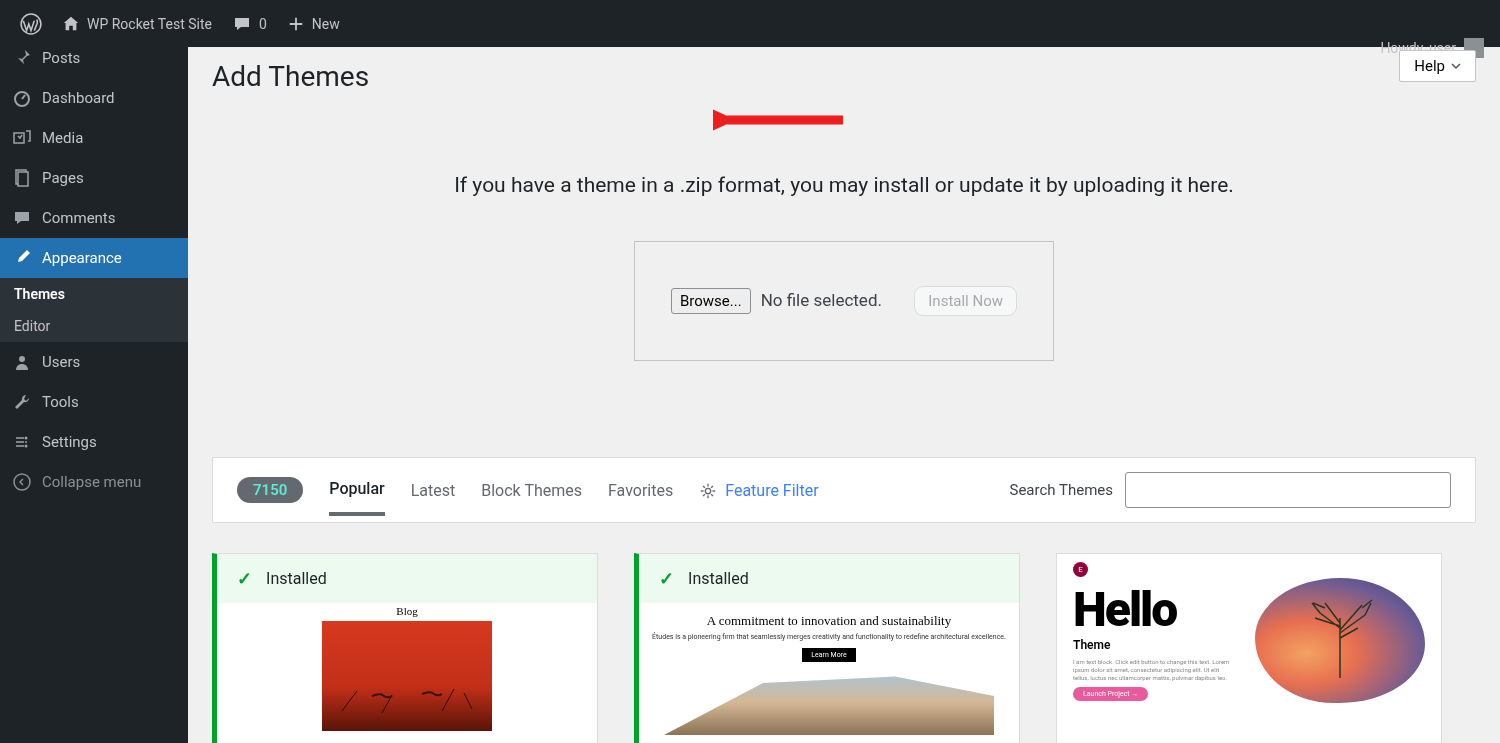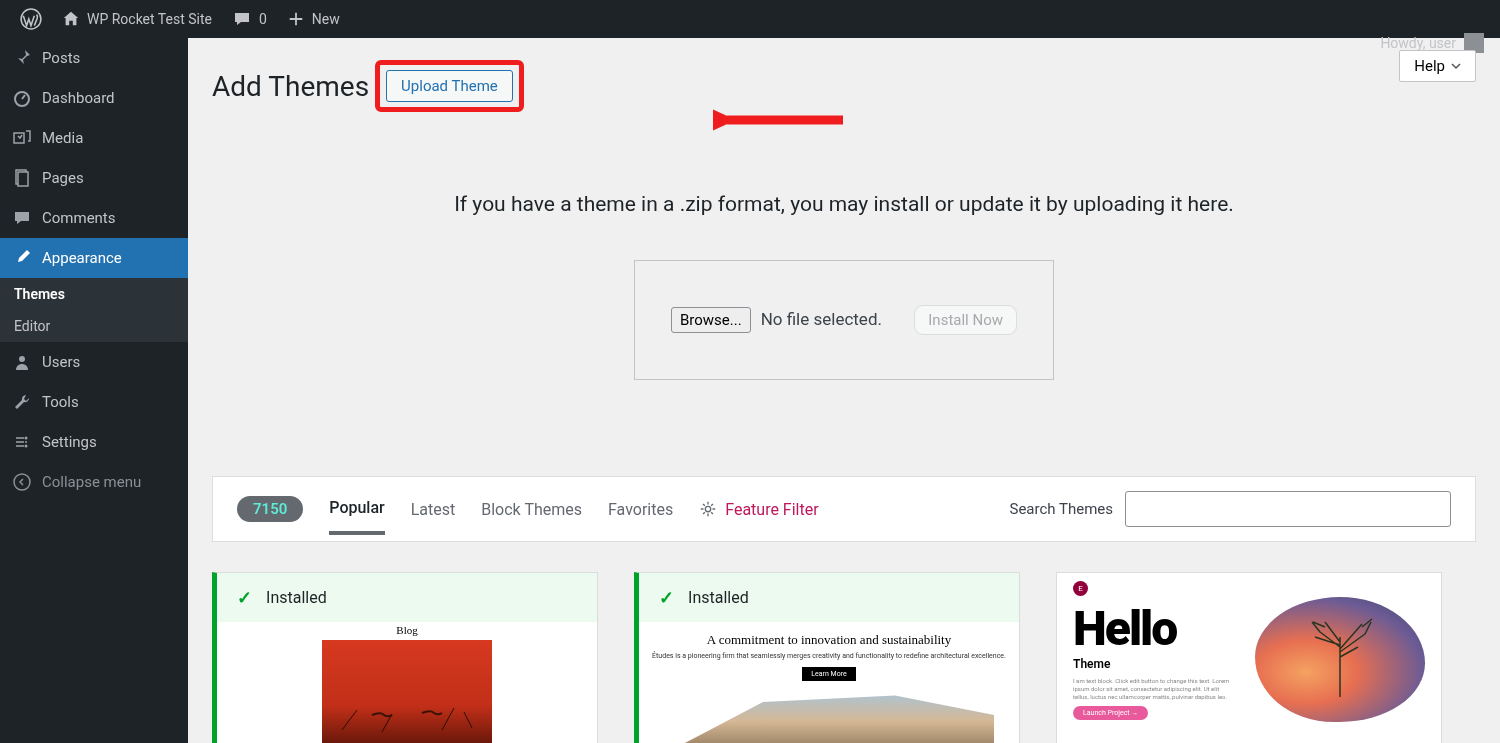--- a/index.html
+++ b/index.html
@@ -1,19 +1,19 @@
 <!DOCTYPE html>
 <html><head>
 <meta charset="utf-8">
 <style>
 * { margin: 0; padding: 0; box-sizing: border-box; font-family: -apple-system, BlinkMacSystemFont, "Segoe UI", Roboto, sans-serif; }
 body { background: #f0f0f1; width: 1500px; height: 743px; overflow: hidden; }
 
 
-.admin-bar { background: #1d2327; height: 38px; display: flex; align-items: center; padding: 0 10px; color: #c3c4c7; font-size: 14px; }
+.admin-bar { background: #1d2327; height: 47px; display: flex; padding: 0 10px; color: #c3c4c7; font-size: 14px; }
 .admin-bar-left { display: flex; align-items: center; gap: 0; }
 .admin-bar-item { display: flex; align-items: center; gap: 7px; padding: 0 10px; height: 38px; cursor: pointer; }
 .admin-bar-right { margin-left: auto; display: flex; align-items: center; gap: 8px; padding-right: 6px; margin-top: 48px; }
 .avatar { width: 20px; height: 20px; background: #8c8f94; }
 
 
 .sidebar { position: absolute; left: 0; top: 38px; width: 188px; background: #1d2327; height: calc(100% - 38px); color: #c3c4c7; font-size: 15px; }
 .menu-item { display: flex; align-items: center; gap: 10px; padding: 10px 12px; cursor: pointer; position: relative; }
 .menu-item.active { background: #2271b1; color: #fff; }
 .menu-item.active::after { content: ""; position: absolute; right: -8px; top: 50%; transform: translateY(-50%); border: 8px solid transparent; border-right-color: #f0f0f1; }
@@ -38,21 +38,21 @@
 .upload-box { border: 1px solid #c3c4c7; width: 420px; margin: 44px auto 0; padding: 44px 36px; display: flex; align-items: center; justify-content: space-between; }
 .browse-btn { border: 1px solid #8c8f94; background: #eee; padding: 3px 8px; font-size: 15px; cursor: pointer; border-radius: 3px; }
 .file-status { font-size: 17px; margin-left: 6px; color: #3c434a; }
 .install-btn { border: 1px solid #dcdcde; color: #a7aaad; background: #f6f7f7; padding: 5px 13px; font-size: 15px; border-radius: 9px; }
 
 
 .filter-bar { background: #fff; margin-top: 96px; padding: 14px 24px; display: flex; align-items: center; gap: 26px; border: 1px solid #dcdcde; }
 .count-pill { background: #646970; color: #5eead4; border-radius: 30px; padding: 4px 16px; font-size: 15px; font-weight: 600; }
 .filter-tab { color: #646970; font-size: 16px; cursor: pointer; padding-bottom: 14px; margin-bottom: -14px; }
 .filter-tab.active { color: #1d2327; border-bottom: 4px solid #646970; font-weight: 500; }
-.feature-filter { display: flex; align-items: flex-start; gap: 8px; color: #be185d; font-size: 16px; cursor: pointer; }
+.feature-filter { display: flex; align-items: flex-end; gap: 8px; color: #3b82f6; font-size: 16px; cursor: pointer; }
 .search-block { margin-left: auto; display: flex; align-items: center; gap: 12px; }
 .search-label { font-size: 15px; color: #3c434a; }
 .search-input { width: 326px; height: 36px; border: 1px solid #8c8f94; border-radius: 3px; padding: 0 10px; font-size: 14px; }
 
 
 .themes-grid { display: flex; gap: 36px; margin-top: 30px; }
 .theme-card { width: 386px; background: #fff; border: 1px solid #dcdcde; box-shadow: 0 1px 1px rgba(0,0,0,.04); overflow: hidden; }
 .theme-card.installed { border-left: 5px solid #00a32a; }
 .installed-badge { background: #edfaef; padding: 14px 20px; display: flex; align-items: center; gap: 14px; color: #1d2327; font-size: 16px; }
 .check { color: #00a32a; font-weight: bold; font-size: 18px; }
@@ -213,23 +213,20 @@
 
   <div class="help-tab">
     <span>Help</span>
     <svg width="10" height="10" viewBox="0 0 10 10">
         <path d="M1 3l4 4 4-4" fill="none" stroke="#50575e" stroke-width="1.5"></path>
       </svg>
   </div>
 
   <div class="heading-row">
     <h1 class="page-title">Add Themes</h1>
-    <div class="upload-btn-wrap">
-      <button class="upload-btn">Upload Theme</button>
-    </div>
   </div>
 
   <svg class="arrow" width="140" height="40">
     <defs>
         <marker id="ah" markerWidth="12" markerHeight="12" refX="2" refY="6" orient="auto">
           <path d="M12 1L1 6l11 5z" fill="#ef1d1d"></path>
         </marker>
       </defs>
     <line x1="130" y1="20" x2="14" y2="20" stroke="#ef1d1d" stroke-width="9" marker-end="url(#ah)"></line>
   </svg>

